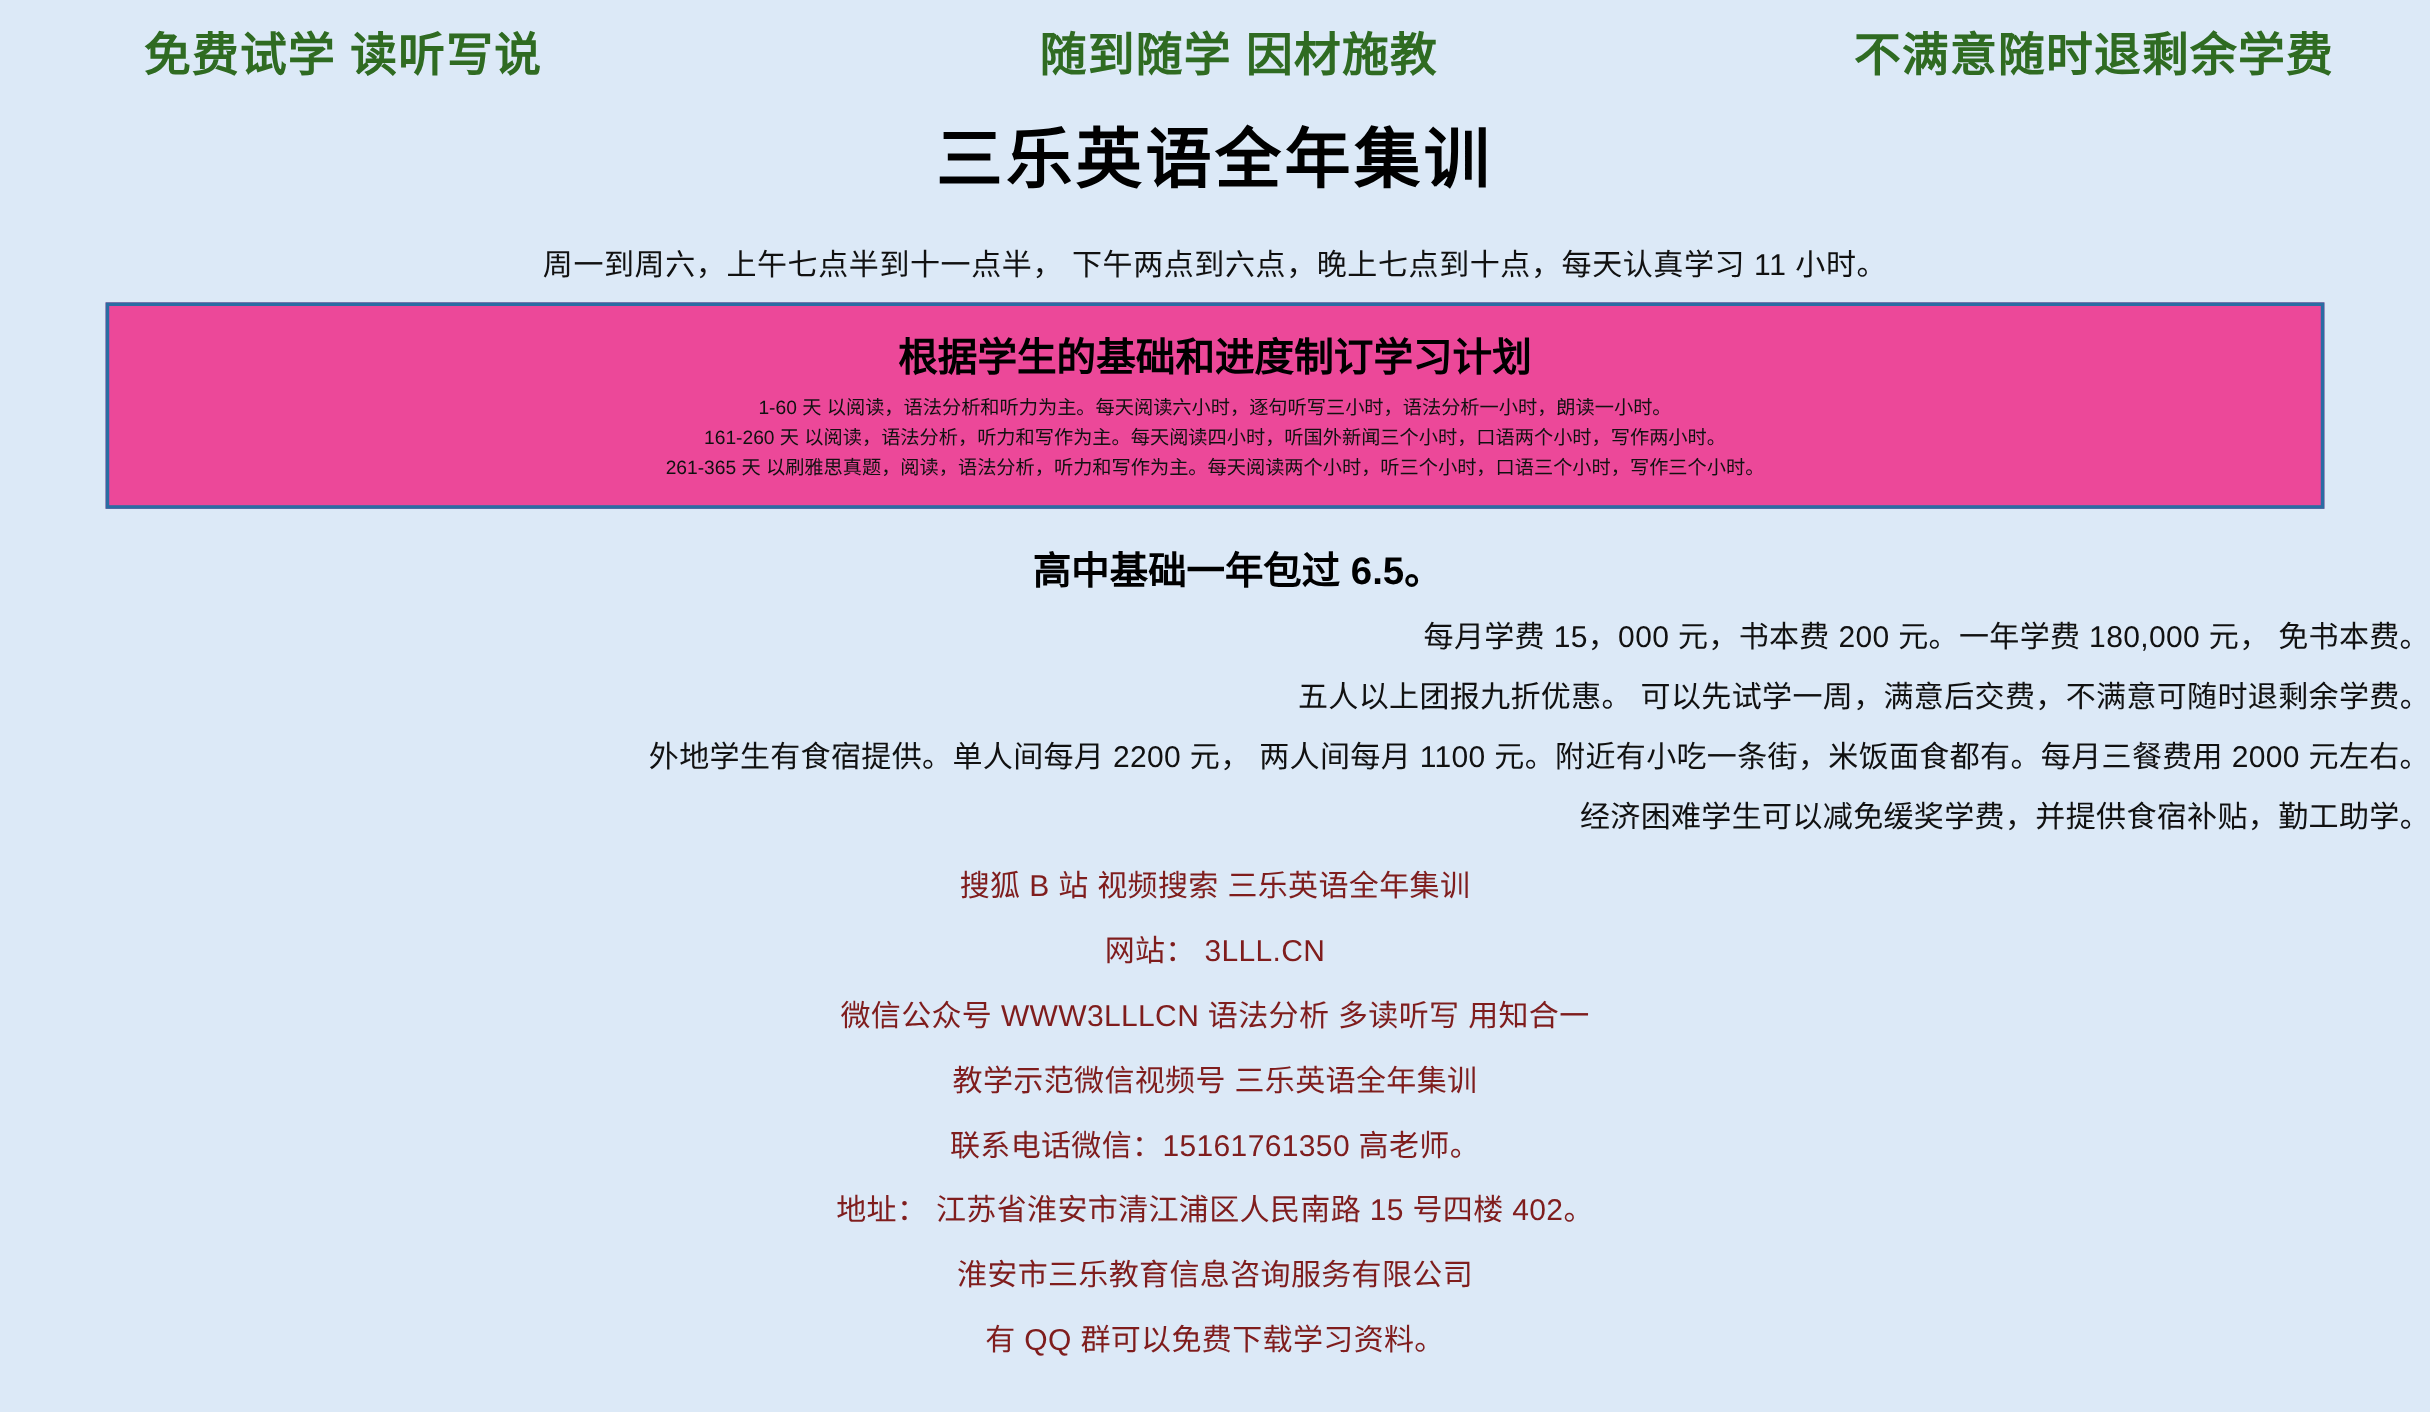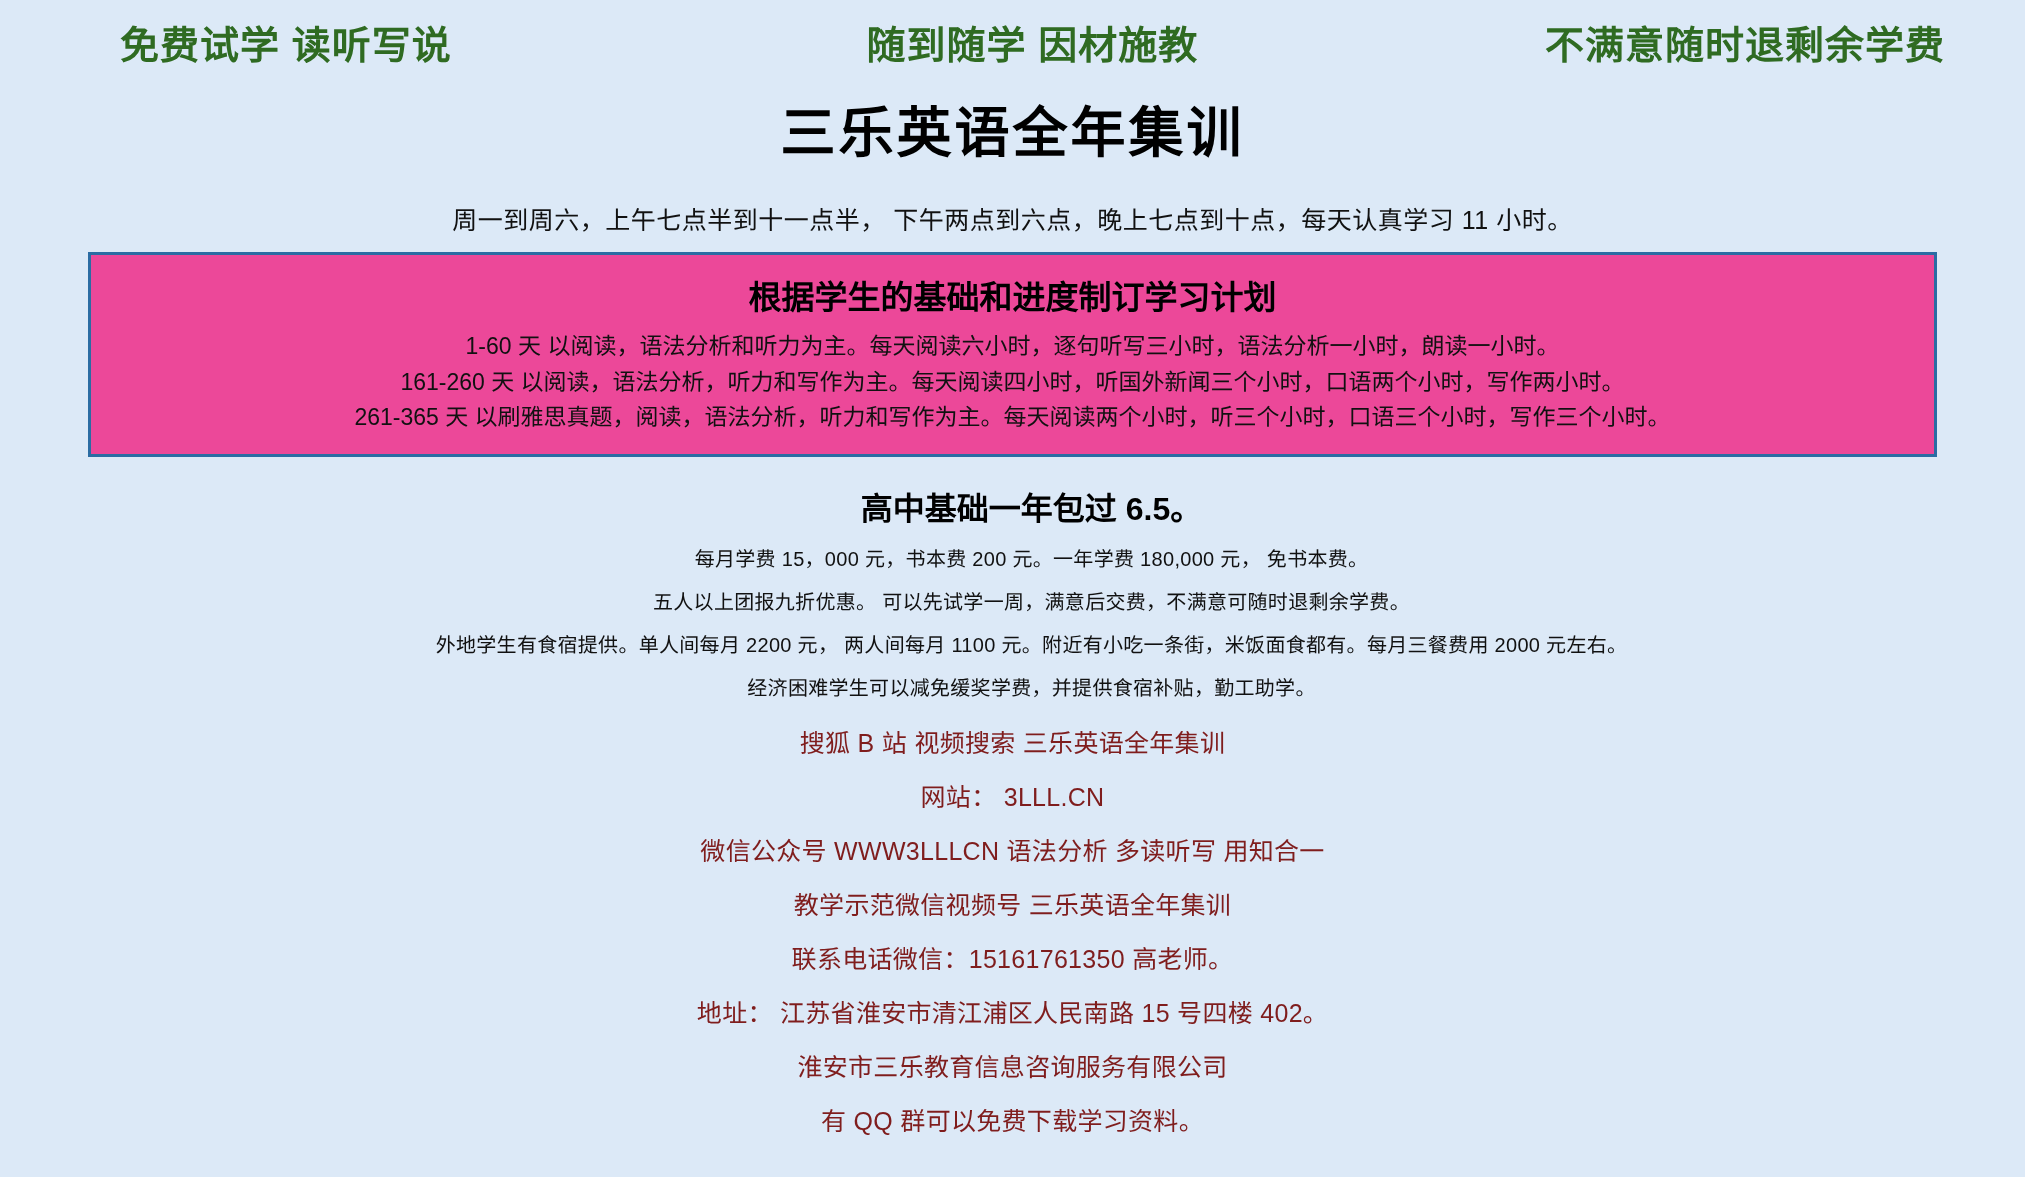--- a/index.html
+++ b/index.html
@@ -70,42 +70,42 @@
     box-sizing: border-box;
   }
   .plan-title {
     text-align: center;
     font-size: 33px;
     font-weight: bold;
     color: #000000;
     margin: 4px 0 10px 0;
   }
   .plan-line {
-    font-size: 23px;
+    font-size: 16px;
     line-height: 1.55;
     color: #111111;
     text-align: center;
     white-space: nowrap;
   }
 
   
   .info-block {
     margin-top: 26px;
     padding-left: 38px;
   }
   .guarantee {
     text-align: center;
     font-size: 32px;
     font-weight: bold;
     color: #000000;
     margin-bottom: 14px;
   }
   .info-line {
-    text-align: center;
-    font-size: 20px;
+    text-align: right;
+    font-size: 25px;
     color: #111111;
     margin: 14px 0;
     letter-spacing: 0.3px;
   }
 
   
   .contact-block {
     margin-top: 22px;
     padding-bottom: 10px;
   }

